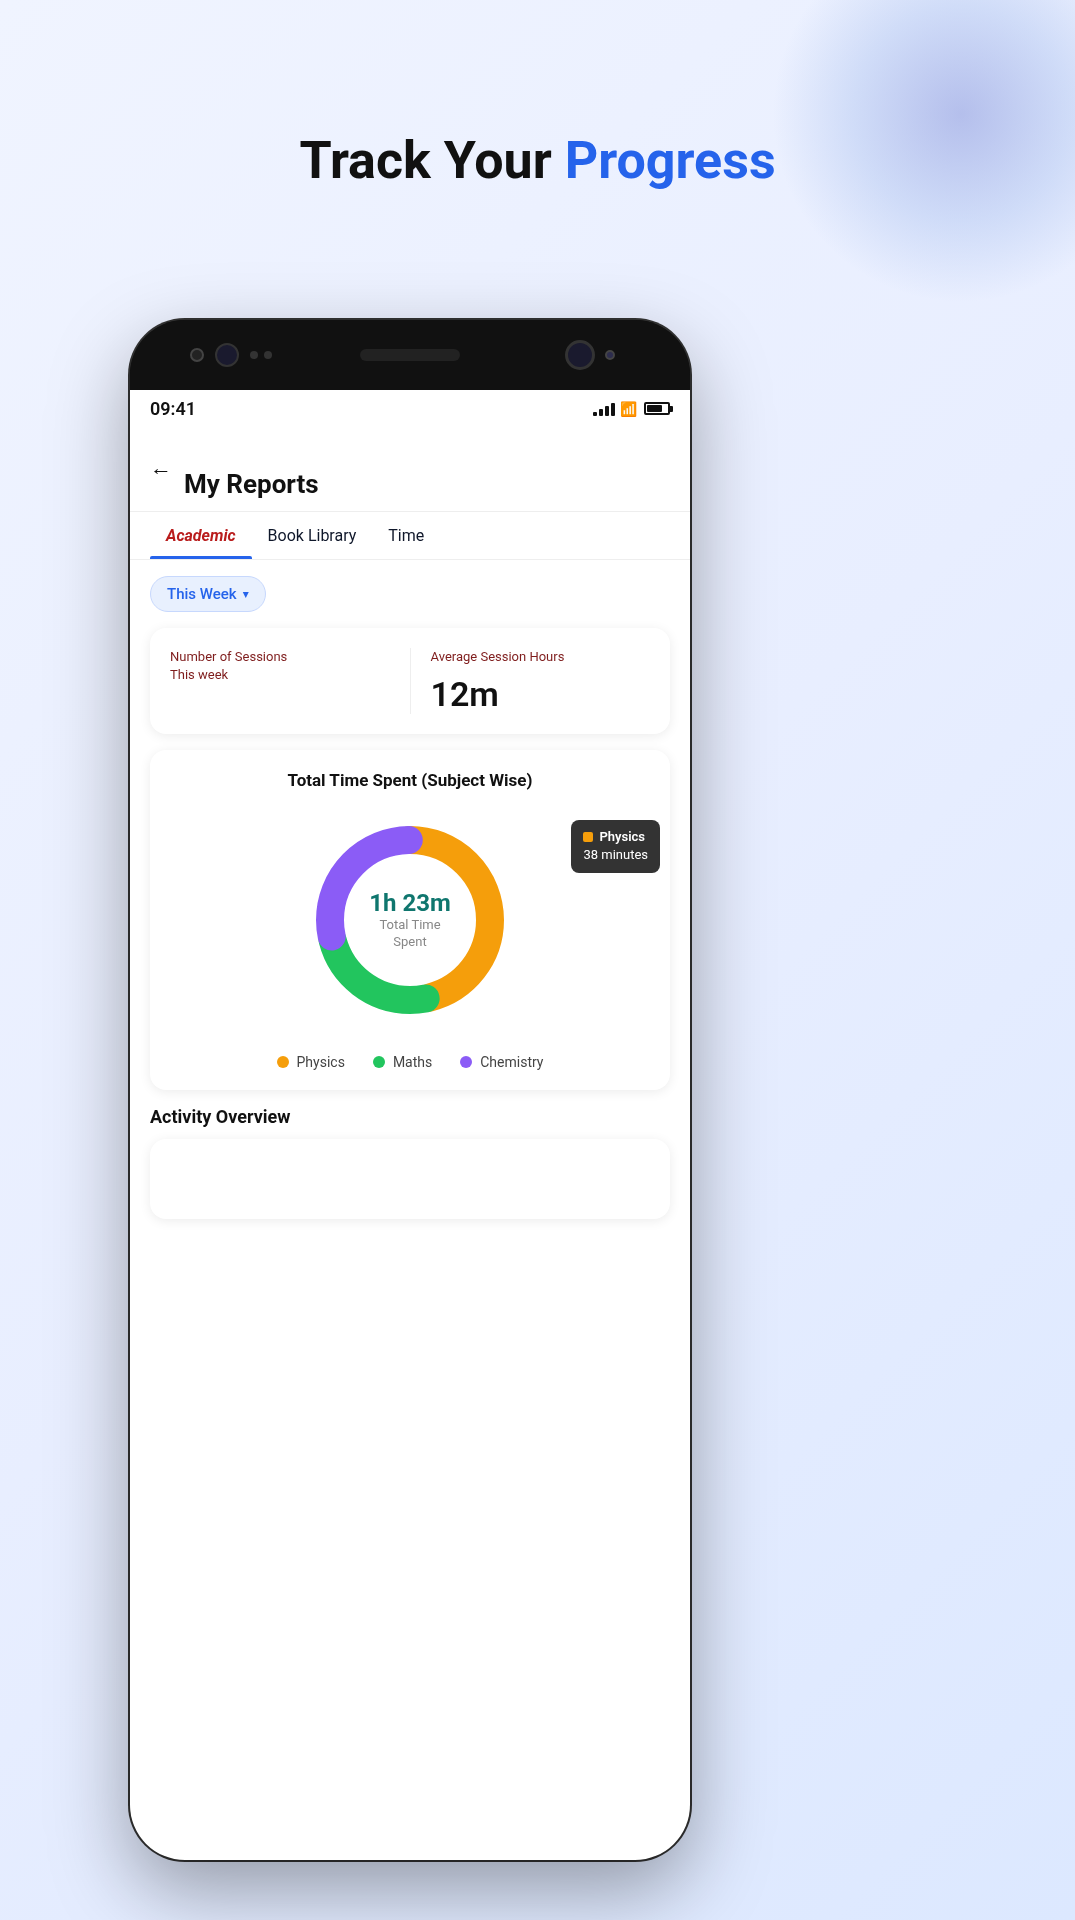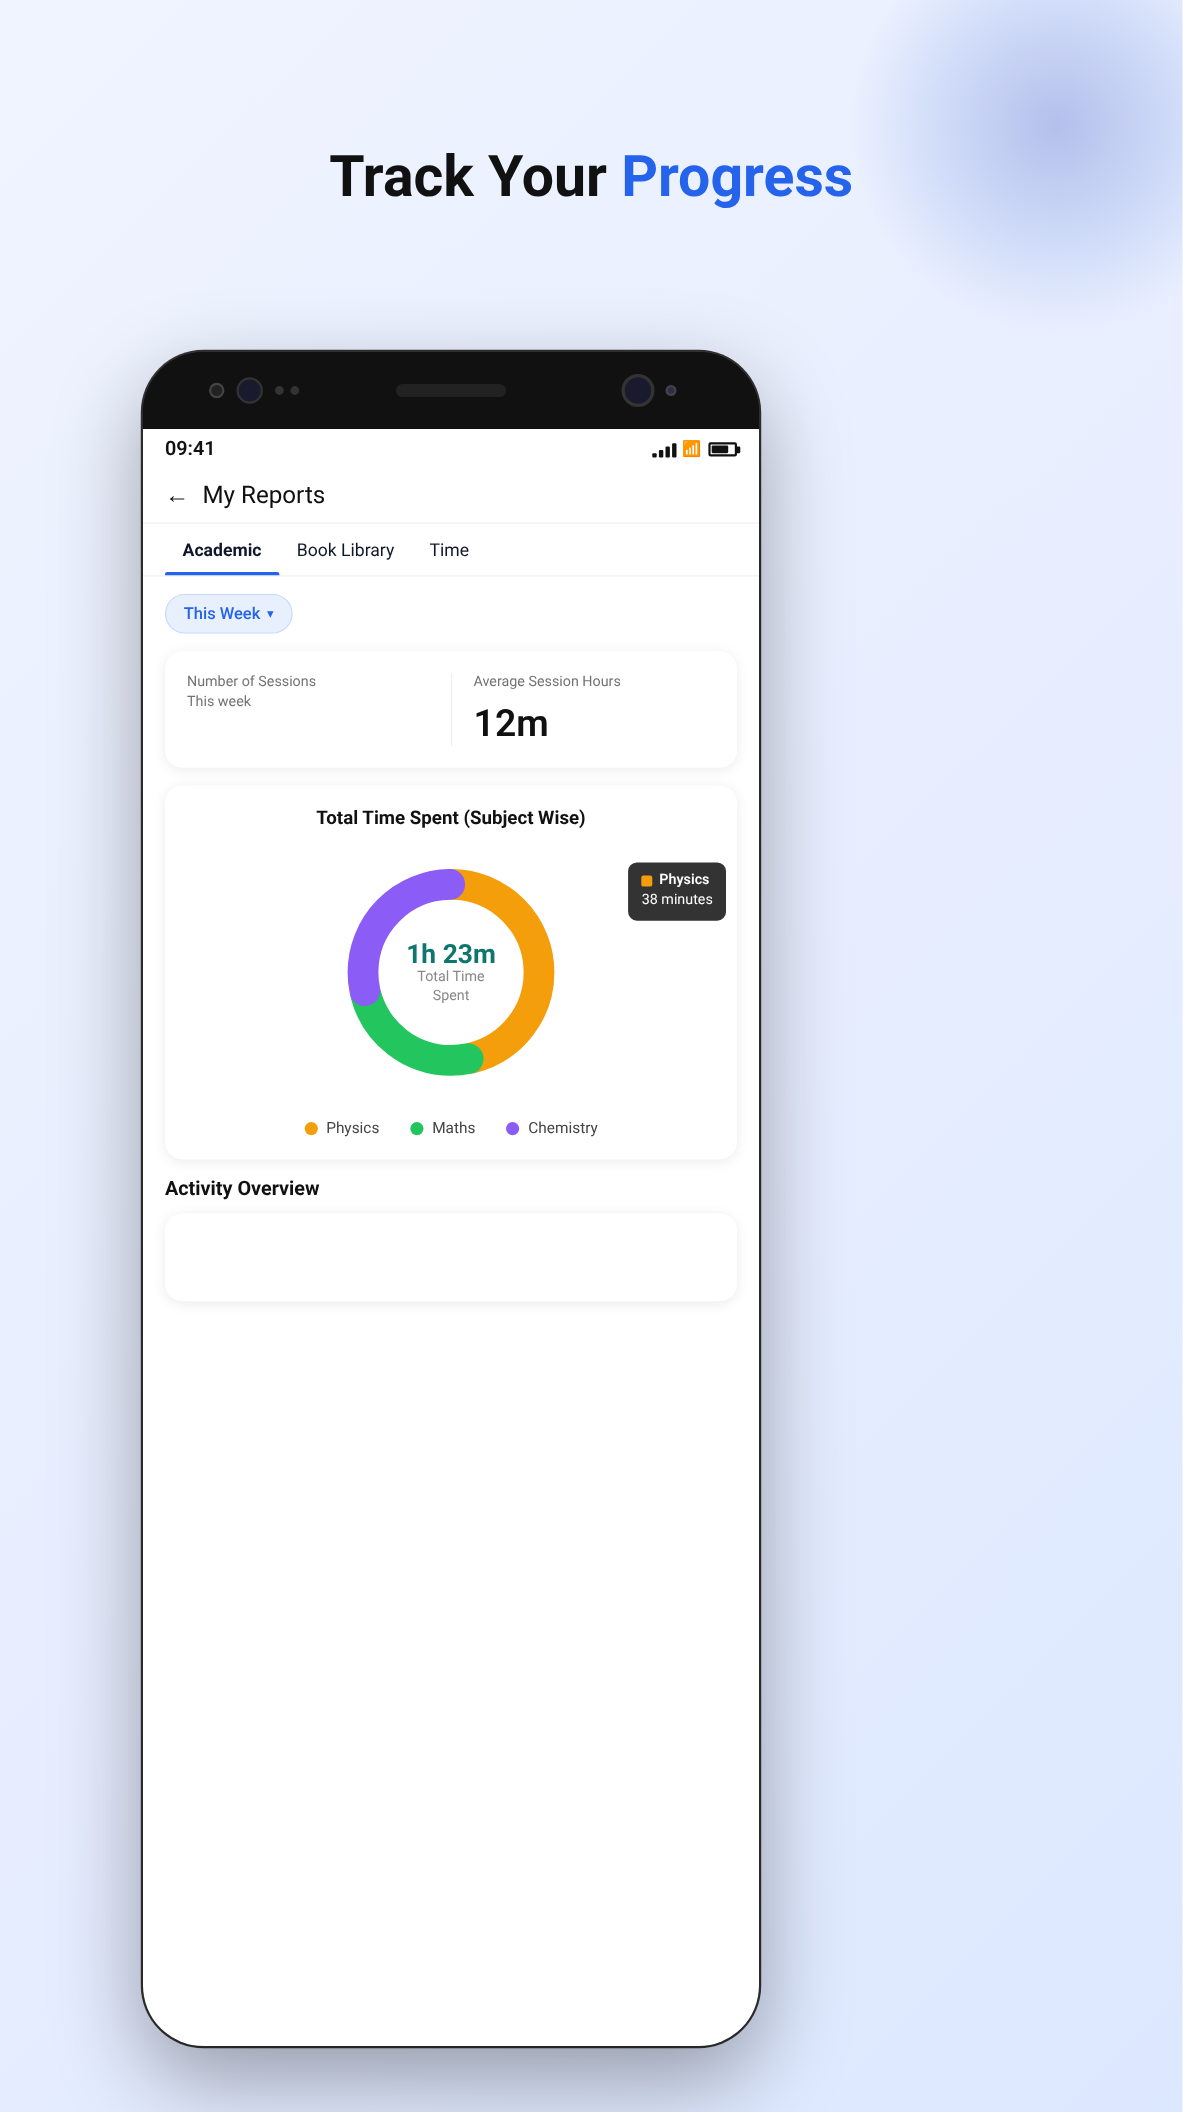--- a/index.html
+++ b/index.html
@@ -199,41 +199,43 @@
       padding: 10px 20px 12px;
       border-bottom: 1px solid #eee;
     }
     .back-arrow {
       font-size: 22px;
       color: #111;
       margin-right: 12px;
       cursor: pointer;
     }
     .header-title {
-      font-size: 22px;
-      font-weight: 400;
-      color: #111;
+      font-size: 26px;
+      font-weight: 700;
+      color: #111;
+      margin-top: 32px;
     }
 
     
     .tabs {
       display: flex;
       padding: 0 20px;
       border-bottom: 1px solid #eee;
     }
     .tab {
       padding: 14px 16px;
       font-size: 16px;
       color: #0f172a;
       cursor: pointer;
       position: relative;
     }
     .tab.active {
-      color: #0f172a;
+      color: #b91c1c;
       font-weight: 700;
+      font-style: italic;
     }
     .tab.active::after {
       content: '';
       position: absolute;
       bottom: 0;
       left: 0;
       right: 0;
       height: 3px;
       background: #2563eb;
       border-radius: 2px 2px 0 0;
@@ -275,21 +277,21 @@
       box-shadow: 0 2px 12px rgba(0,0,0,0.08);
       display: flex;
       gap: 20px;
       margin-bottom: 16px;
     }
     .stat-item {
       flex: 1;
     }
     .stat-label {
       font-size: 13px;
-      color: #737373;
+      color: #7f1d1d;
       margin-bottom: 8px;
       line-height: 1.4;
     }
     .stat-value {
       font-size: 34px;
       font-weight: 600;
       color: #111;
     }
     .stat-divider {
       width: 1px;

